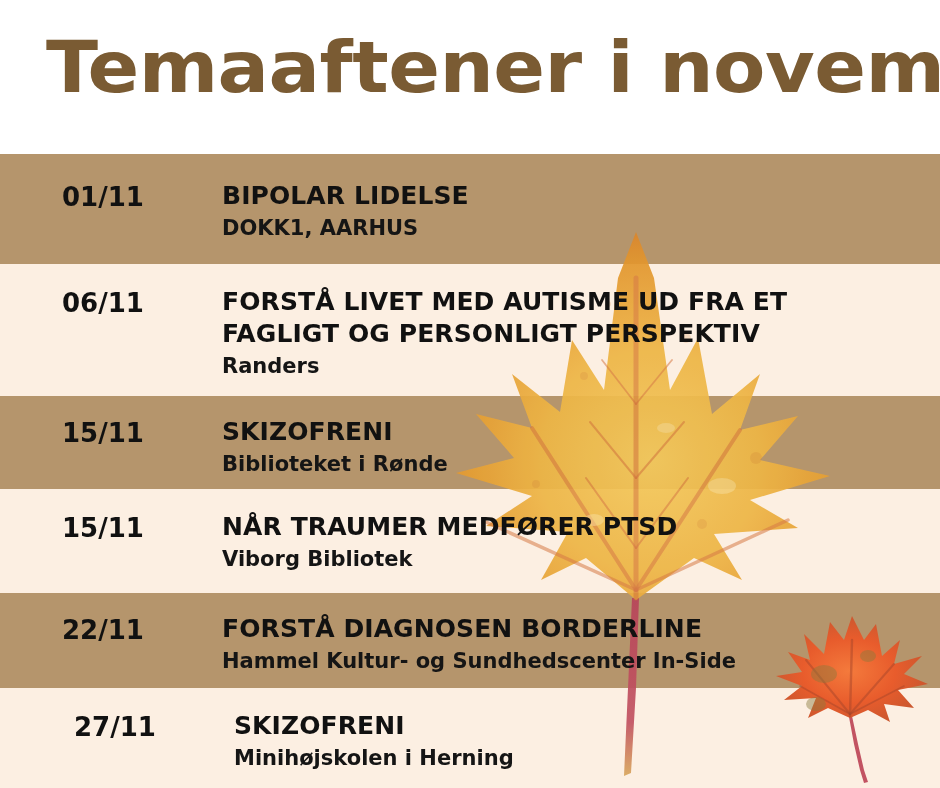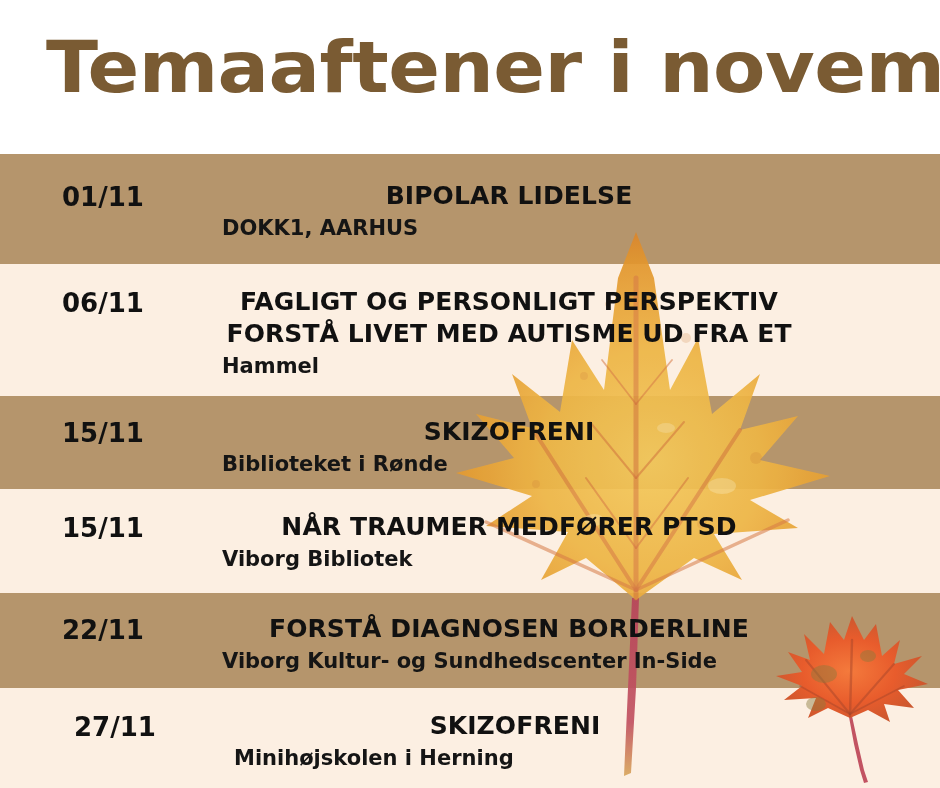--- a/index.html
+++ b/index.html
@@ -87,21 +87,21 @@
   }
   .row-title{
     color:#111111;
     font-family:"DejaVu Sans", sans-serif;
     font-weight:bold;
     font-size:25px;
     line-height:32px;
     letter-spacing:0.1px;
     white-space:nowrap;
   }
-  .row-title .ln{ display:block;text-align:center; }
+  .row-title .ln{ display:block; }
   .row-venue{
     margin-top:2px;
     color:#151515;
     font-family:"DejaVu Sans", sans-serif;
     font-weight:bold;
     font-size:21px;
     line-height:28px;
     white-space:nowrap;
   }
 
@@ -240,24 +240,24 @@
           <div class="row-title">
             <span class="ln">BIPOLAR LIDELSE</span>
           </div>
           <div class="row-venue">DOKK1, AARHUS</div>
         </div>
       </div>
       <div class="row" style="top: 132px;">
         <div class="row-date">06/11</div>
         <div class="row-body">
           <div class="row-title">
+            <span class="ln">FORSTÅ LIVET MED AUTISME UD FRA ET</span>
             <span class="ln">FAGLIGT OG PERSONLIGT PERSPEKTIV</span>
-            <span class="ln">FORSTÅ LIVET MED AUTISME UD FRA ET</span>
-          </div>
-          <div class="row-venue">Hammel</div>
+          </div>
+          <div class="row-venue">Randers</div>
         </div>
       </div>
       <div class="row" style="top: 262px;">
         <div class="row-date">15/11</div>
         <div class="row-body">
           <div class="row-title">
             <span class="ln">SKIZOFRENI</span>
           </div>
           <div class="row-venue">Biblioteket i Rønde</div>
         </div>
@@ -270,21 +270,21 @@
           </div>
           <div class="row-venue">Viborg Bibliotek</div>
         </div>
       </div>
       <div class="row" style="top: 459px;">
         <div class="row-date">22/11</div>
         <div class="row-body">
           <div class="row-title">
             <span class="ln">FORSTÅ DIAGNOSEN BORDERLINE</span>
           </div>
-          <div class="row-venue">Viborg Kultur- og Sundhedscenter In-Side</div>
+          <div class="row-venue">Hammel Kultur- og Sundhedscenter In-Side</div>
         </div>
       </div>
       <div class="row" style="top: 556px; padding-left: 12px;">
         <div class="row-date">27/11</div>
         <div class="row-body">
           <div class="row-title">
             <span class="ln">SKIZOFRENI</span>
           </div>
           <div class="row-venue">Minihøjskolen i Herning</div>
         </div>

